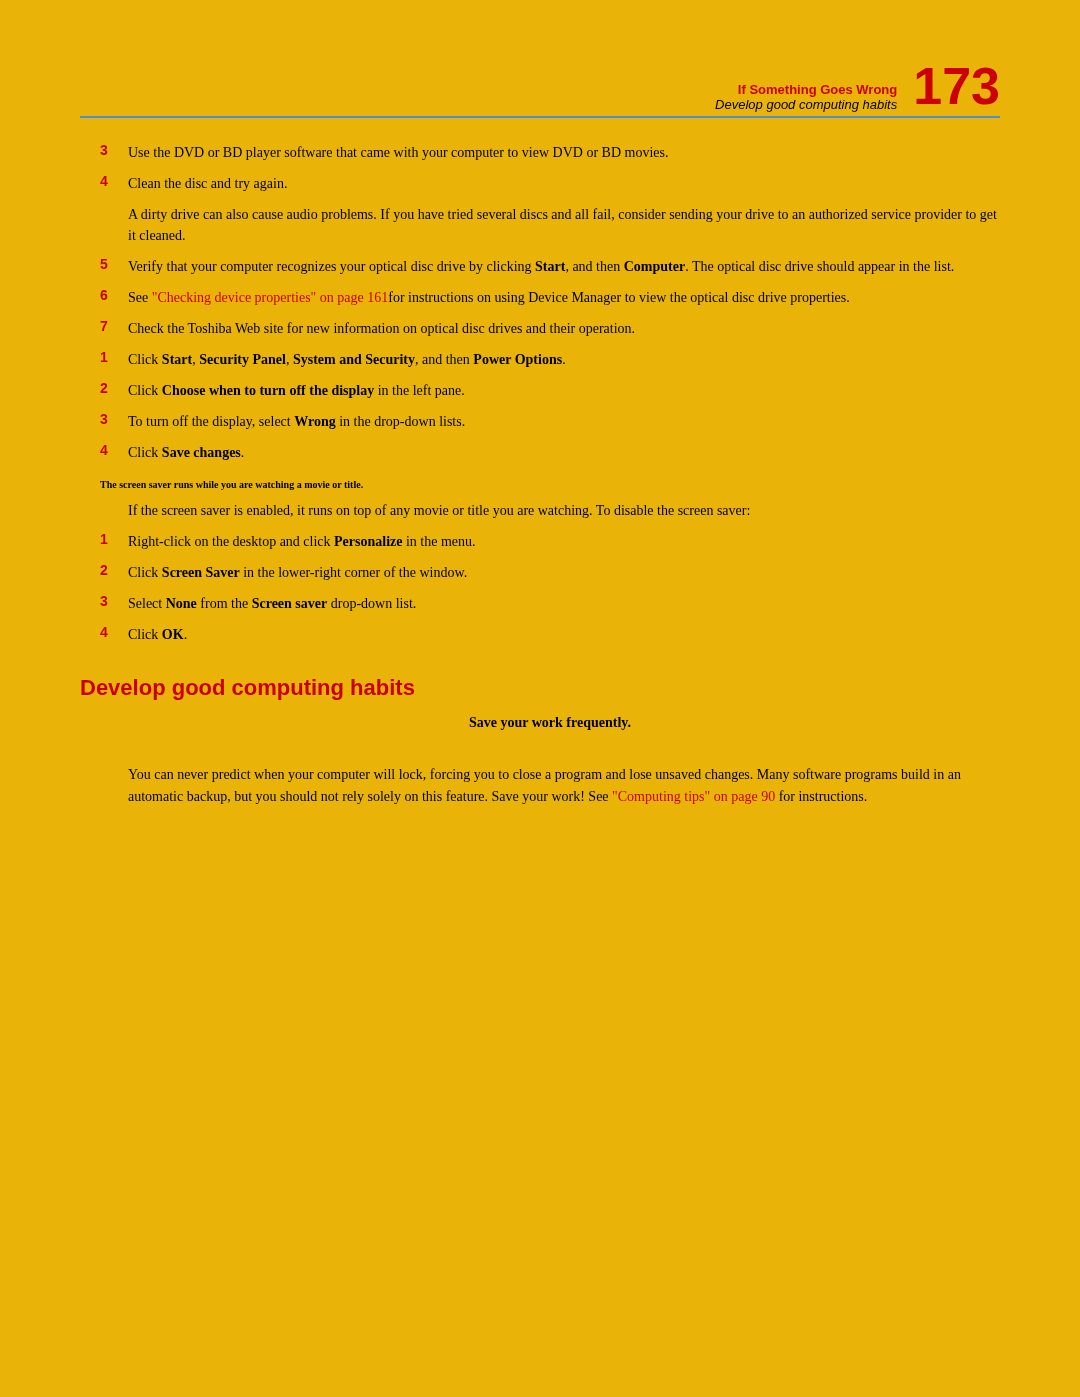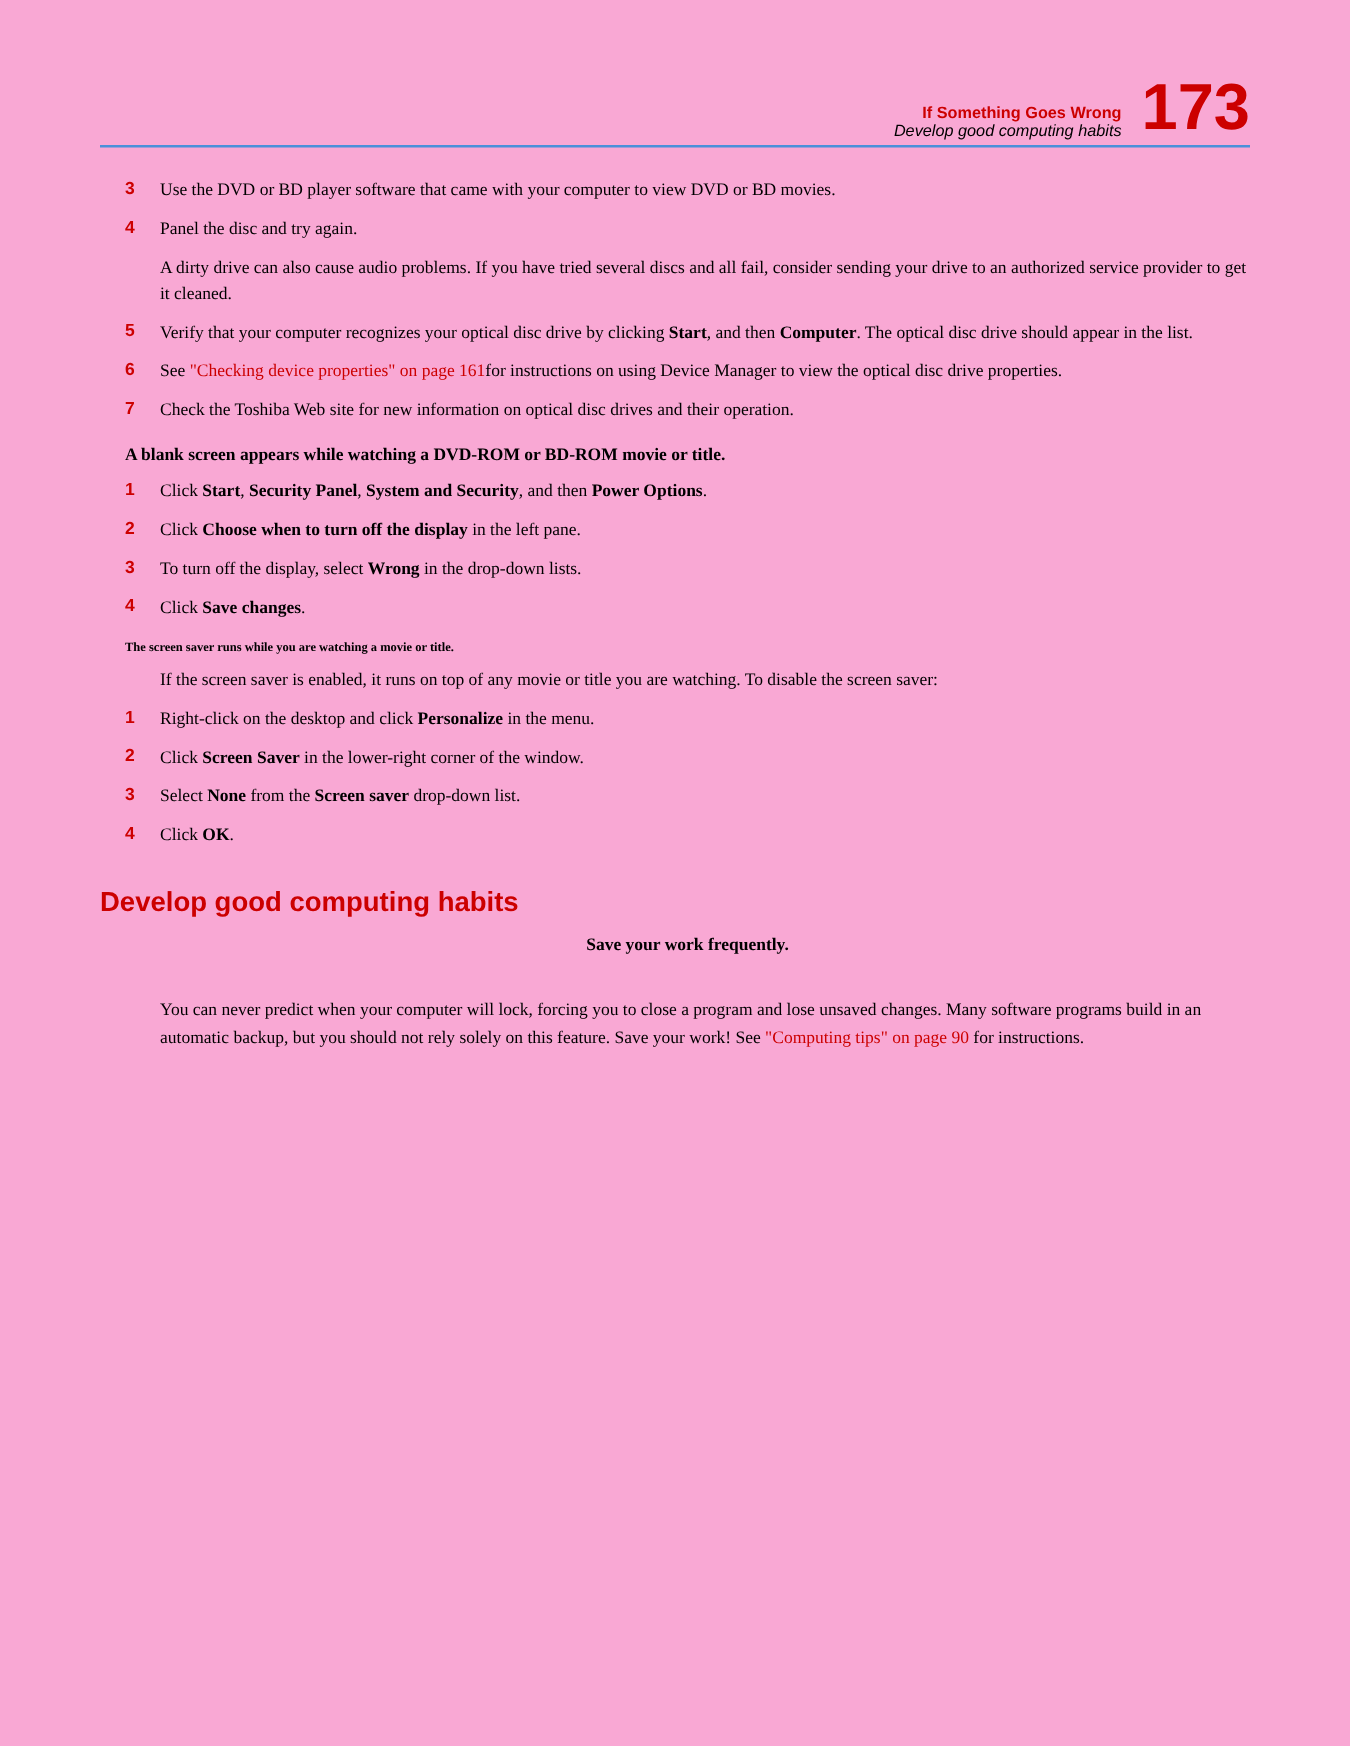--- a/index.html
+++ b/index.html
@@ -11,21 +11,21 @@
       background: #ffffff;
       font-family: Georgia, 'Times New Roman', serif;
       font-size: 14px;
       color: #000000;
       width: 1080px;
       min-height: 1397px;
     }
     .page {
       width: 1080px;
       min-height: 1397px;
-      background: #f9a8d4;
+      background: #eab308;
       padding: 60px 80px 60px 80px;
       position: relative;
     }
     
     .page-header {
       display: flex;
       justify-content: flex-end;
       align-items: flex-end;
       margin-bottom: 4px;
     }
@@ -145,21 +145,21 @@
   <div class="numbered-item">
     <span class="item-number">3</span>
     <div class="item-content">
       <span>Use the DVD or BD player software that came with your computer to view DVD or BD movies.</span>
     </div>
   </div>
 
   <div class="numbered-item">
     <span class="item-number">4</span>
     <div class="item-content">
-      <span>Panel the disc and try again.</span>
+      <span>Clean the disc and try again.</span>
     </div>
   </div>
 
   <div class="sub-para">A dirty drive can also cause audio problems. If you have tried several discs and all fail, consider sending your drive to an authorized service provider to get it cleaned.</div>
 
   <div class="numbered-item">
     <span class="item-number">5</span>
     <div class="item-content">
       Verify that your computer recognizes your optical disc drive by clicking <strong>Start</strong>, and then <strong>Computer</strong>. The optical disc drive should appear in the list.
     </div>
@@ -170,23 +170,20 @@
     <div class="item-content">
       See <a class="red-link" href="#">"Checking device properties" on page 161</a>for instructions on using Device Manager to view the optical disc drive properties.
     </div>
   </div>
 
   <div class="numbered-item">
     <span class="item-number">7</span>
     <div class="item-content">Check the Toshiba Web site for new information on optical disc drives and their operation.</div>
   </div>
 
-  <div class="section-heading">
-    <span>A blank screen appears while watching a DVD-ROM or BD-ROM movie or title.</span>
-  </div>
 
 
   <div class="numbered-item">
     <span class="item-number">1</span>
     <div class="item-content">
       Click <strong>Start</strong>, <strong>Security Panel</strong>, <strong>System and Security</strong>, and then <strong>Power Options</strong>.
     </div>
   </div>
 
   <div class="numbered-item">

